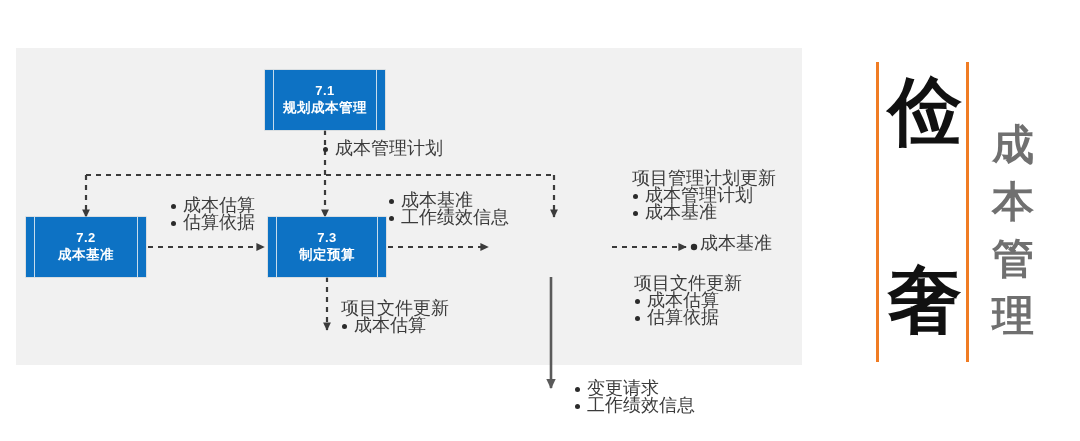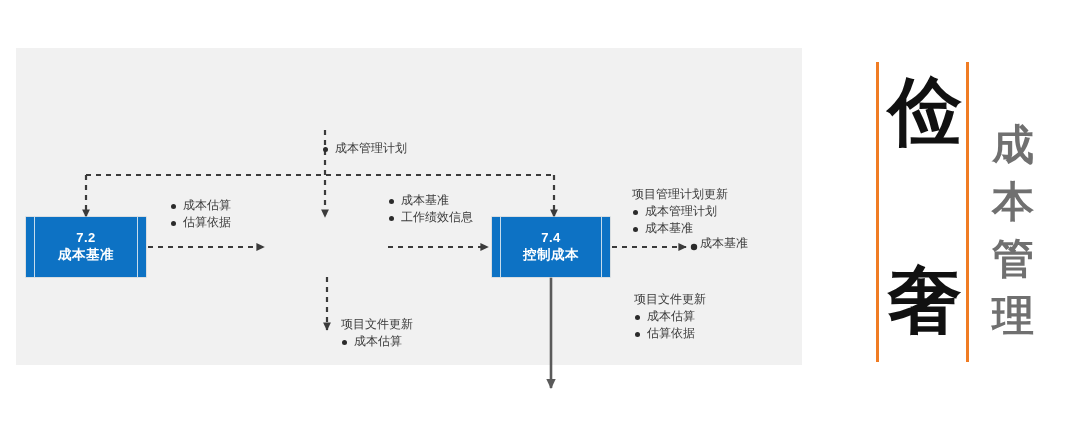--- a/index.html
+++ b/index.html
@@ -34,22 +34,22 @@
 
   #box71{left:265px;top:70px;width:120px;height:60px;}
   #box72{left:26px;top:217px;width:120px;height:60px;}
   #box73{left:268px;top:217px;width:118px;height:60px;}
   #box74{left:492px;top:217px;width:118px;height:60px;}
 
   
   svg.links{position:absolute;left:0;top:0;width:1080px;height:441px;overflow:visible;}
 
   
-  .ann{position:absolute;color:#3b3b3b;font-size:12px;line-height:17px;white-space:nowrap;}
-  .ann .hd{display:block;margin-top:16px;}
+  .ann{position:absolute;color:#3b3b3b;font-size:18px;line-height:17px;white-space:nowrap;}
+  .ann .hd{display:block;}
   .ann .li{display:block;position:relative;padding-left:13px;}
   .ann .li::before{
     content:"";position:absolute;left:1px;top:7px;width:5px;height:5px;
     border-radius:50%;background:#2b2b2b;
   }
   .ann.one{line-height:17px;}
 
   #ann-cmp{left:322px;top:140px;}
   #ann-est{left:170px;top:197px;}
   #ann-base{left:388px;top:192px;}
@@ -109,31 +109,35 @@
     <path d="M388,247 L488,247" fill="none" stroke="#3b3b3b" stroke-width="2.2" stroke-dasharray="5,5" marker-end="url(#arrDash)"></path>
 
     <path d="M612,247 L686,247" fill="none" stroke="#3b3b3b" stroke-width="2.2" stroke-dasharray="5,5" marker-end="url(#arrDash)"></path>
     <circle cx="694" cy="247" r="3.2" fill="#2b2b2b"></circle>
 
     <path d="M327,277 L327,330" fill="none" stroke="#3b3b3b" stroke-width="2.2" stroke-dasharray="5,5" marker-end="url(#arrDash)"></path>
 
     <path d="M551,277 L551,388" fill="none" stroke="#5a5a5a" stroke-width="2.6" marker-end="url(#arrSolid)"></path>
   </svg>
 
+  <div class="pbox" id="box71">
+    <span class="num">7.1</span>
+    <span class="nm">规划成本管理</span>
+  </div>
 
   <div class="pbox" id="box72">
     <span class="num">7.2</span>
     <span class="nm">成本基准</span>
   </div>
 
+  <div class="pbox" id="box73">
+    <span class="num">7.3</span>
+    <span class="nm">制定预算</span>
+  </div>
 
-  <div class="pbox" id="box74">
-    <span class="num">7.4</span>
-    <span class="nm">控制成本</span>
-  </div>
 
   <div class="ann" id="ann-cmp">
     <span class="li">成本管理计划</span>
   </div>
 
   <div class="ann" id="ann-est">
     <span class="li">成本估算</span>
     <span class="li">估算依据</span>
   </div>
 
@@ -156,20 +160,24 @@
     <span class="hd">项目文件更新</span>
     <span class="li">成本估算</span>
     <span class="li">估算依据</span>
   </div>
 
   <div class="ann" id="ann-docu-b">
     <span class="hd">项目文件更新</span>
     <span class="li">成本估算</span>
   </div>
 
+  <div class="ann" id="ann-bottom">
+    <span class="li">变更请求</span>
+    <span class="li">工作绩效信息</span>
+  </div>
 
   <div class="rpanel">
     <div class="rule l"></div>
     <div class="rule r"></div>
     <div class="bigchar" id="ch1">俭</div>
     <div class="bigchar" id="ch2">奢</div>
     <div class="vtitle">
       <span>成</span>
       <span>本</span>
       <span>管</span>

